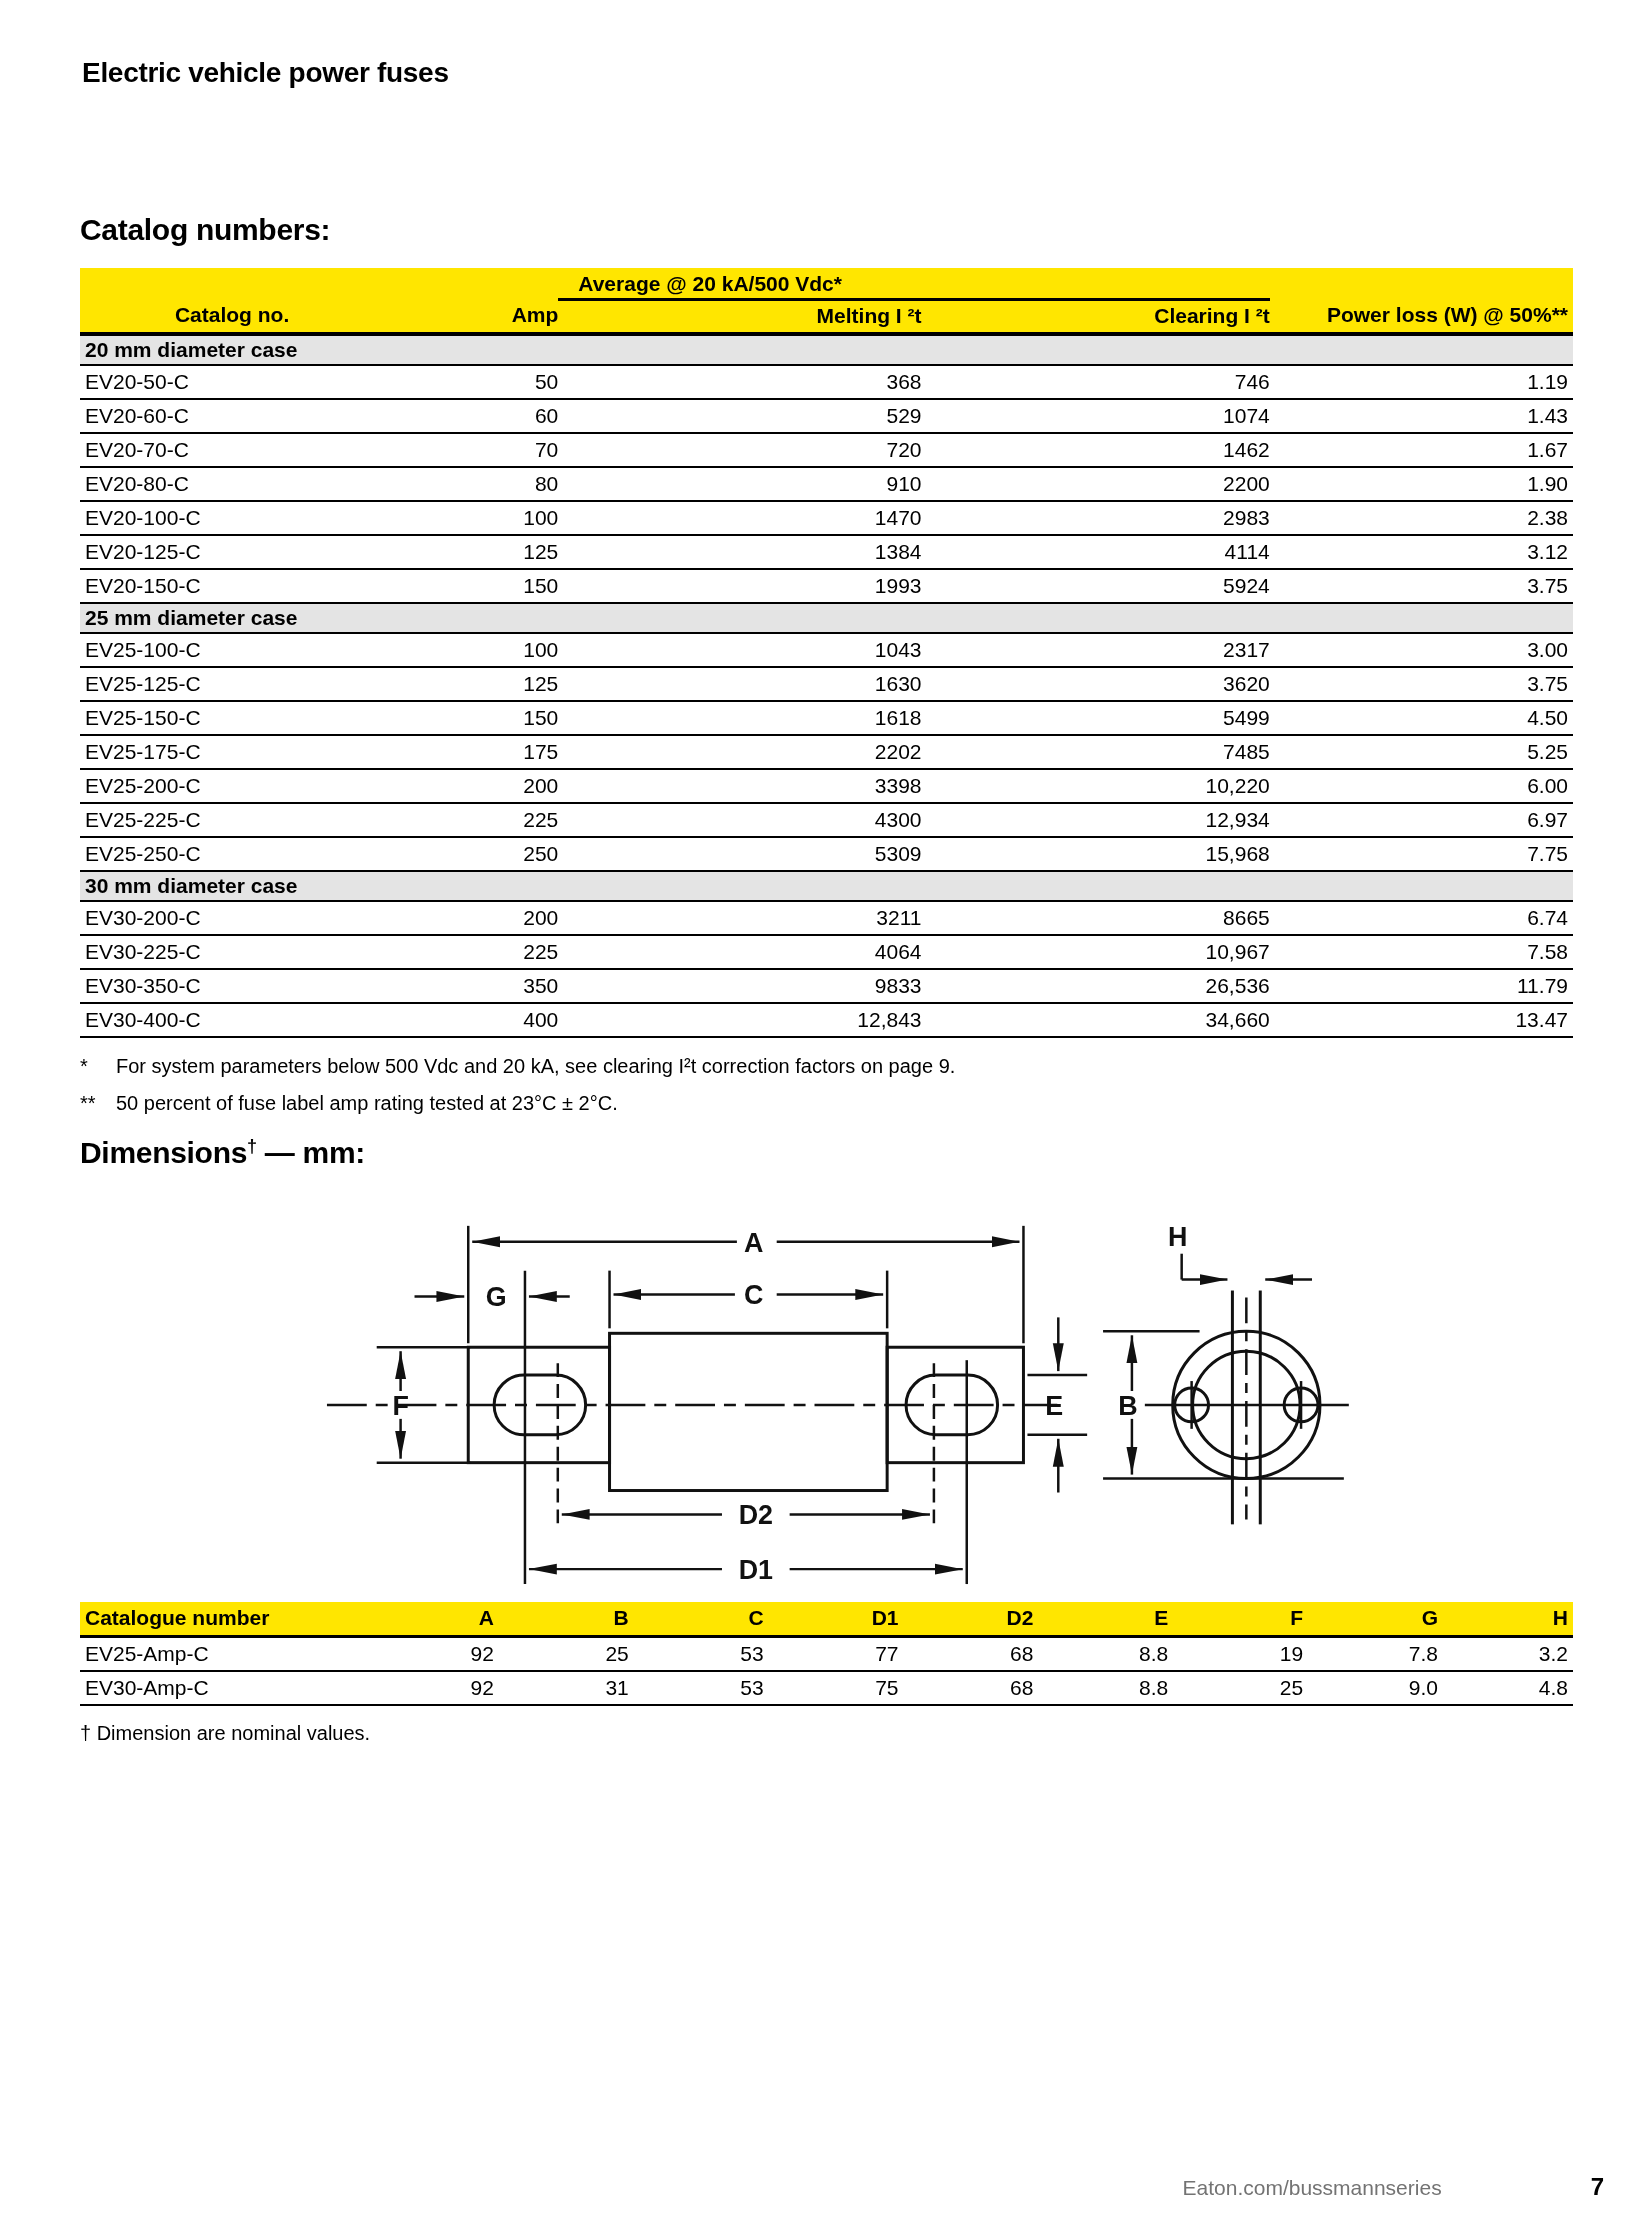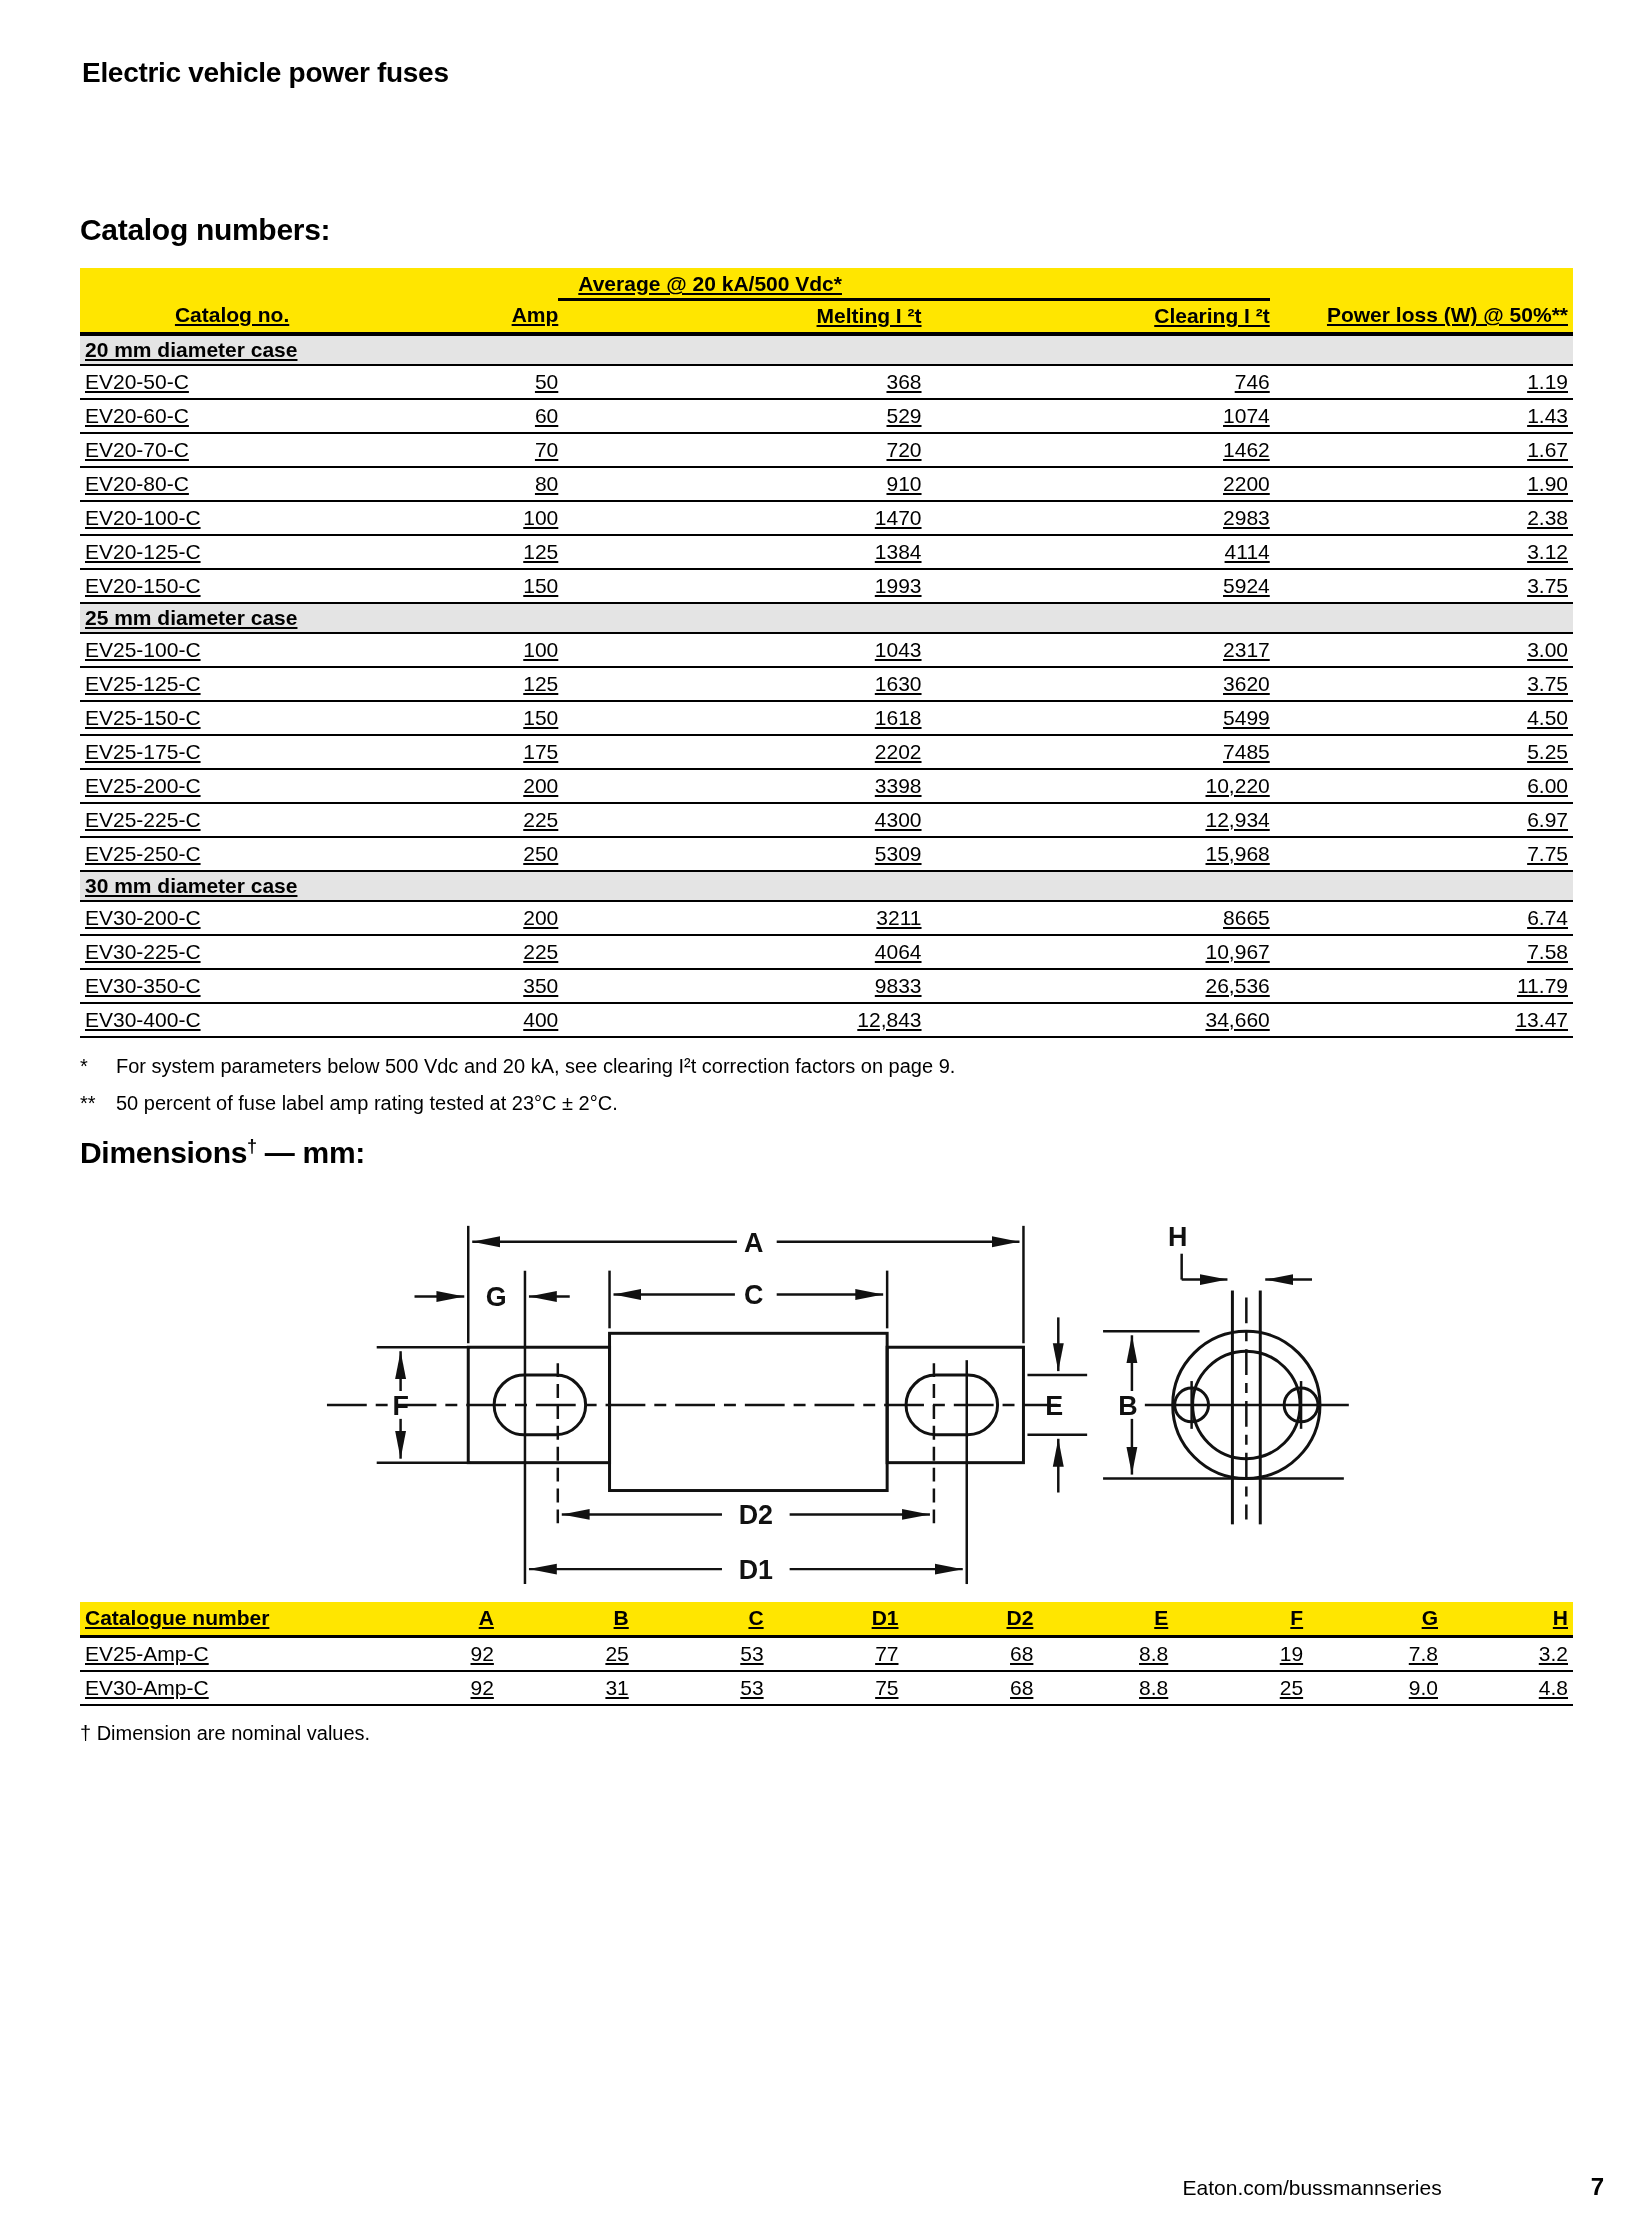--- a/index.html
+++ b/index.html
@@ -9,21 +9,21 @@
   *{box-sizing:border-box;}
   html,body{margin:0;padding:0;background:#ffffff;}
   body{font-family:"Liberation Sans",sans-serif;color:#000;}
   .page{position:relative;width:1646px;height:2234px;background:#fff;overflow:hidden;}
   .content{position:absolute;left:80px;top:0;width:1493px;}
 
   .doc-title{margin:56px 0 0 2px;font-size:28px;font-weight:bold;letter-spacing:-0.3px;line-height:34px;}
   .section-heading{margin:123px 0 0 0;font-size:30px;font-weight:bold;letter-spacing:-0.3px;line-height:34px;}
   .section-heading sup{font-size:18px;}
 
-  table{border-collapse:collapse;table-layout:fixed;width:1493px;font-size:21px;text-decoration:underline;}
+  table{border-collapse:collapse;table-layout:fixed;width:1493px;font-size:21px;}
   .catalog-table{margin-top:21px;}
   .catalog-table col.c1{width:299px;}
   .catalog-table col.c2{width:179px;}
   .catalog-table col.c3{width:363px;}
   .catalog-table col.c4{width:348px;}
   .catalog-table col.c5{width:303px;}
   .catalog-table thead th{background:var(--accent-yellow,#FFE600);}
   .spanner-row th{height:31px;}
   .spanner-row .spanner{font-weight:bold;text-align:left;padding:4px 0 2px 20px;border-bottom:3px solid #000;}
   .cols-row th{font-weight:bold;text-align:right;padding:3px 0 5px 0;border-bottom:4px solid #000;line-height:23px;}
@@ -47,21 +47,21 @@
   .dims-table thead th{background:var(--accent-yellow,#FFE600);font-weight:bold;text-align:right;padding:4px 0 6px 0;border-bottom:3px solid #000;line-height:23px;}
   .dims-table thead th:first-child{text-align:left;padding-left:5px;}
   .dims-table thead th:last-child{padding-right:5px;}
   .dims-table tbody td{text-align:right;padding:4px 0 5px 0;border-bottom:2px solid #000;line-height:23px;}
   .dims-table tbody td:first-child{text-align:left;padding-left:5px;}
   .dims-table tbody td:last-child{padding-right:5px;}
 
   .dagger-note{margin-top:15px;font-size:20px;line-height:24px;}
 
   .footer{position:absolute;top:2139px;left:80px;width:1524px;display:flex;justify-content:flex-end;align-items:baseline;}
-  .footer-link{font-size:21px;color:#000000;text-decoration:none;margin-top:37px;}
+  .footer-link{font-size:21px;color:#737373;text-decoration:none;margin-top:37px;}
   .footer-page{font-size:24px;font-weight:bold;margin-left:149px;}
 
   svg text{font-family:"Liberation Sans",sans-serif;}
 </style>
 </head>
 <body>
 
 <div class="page">
   <div class="content">
 

